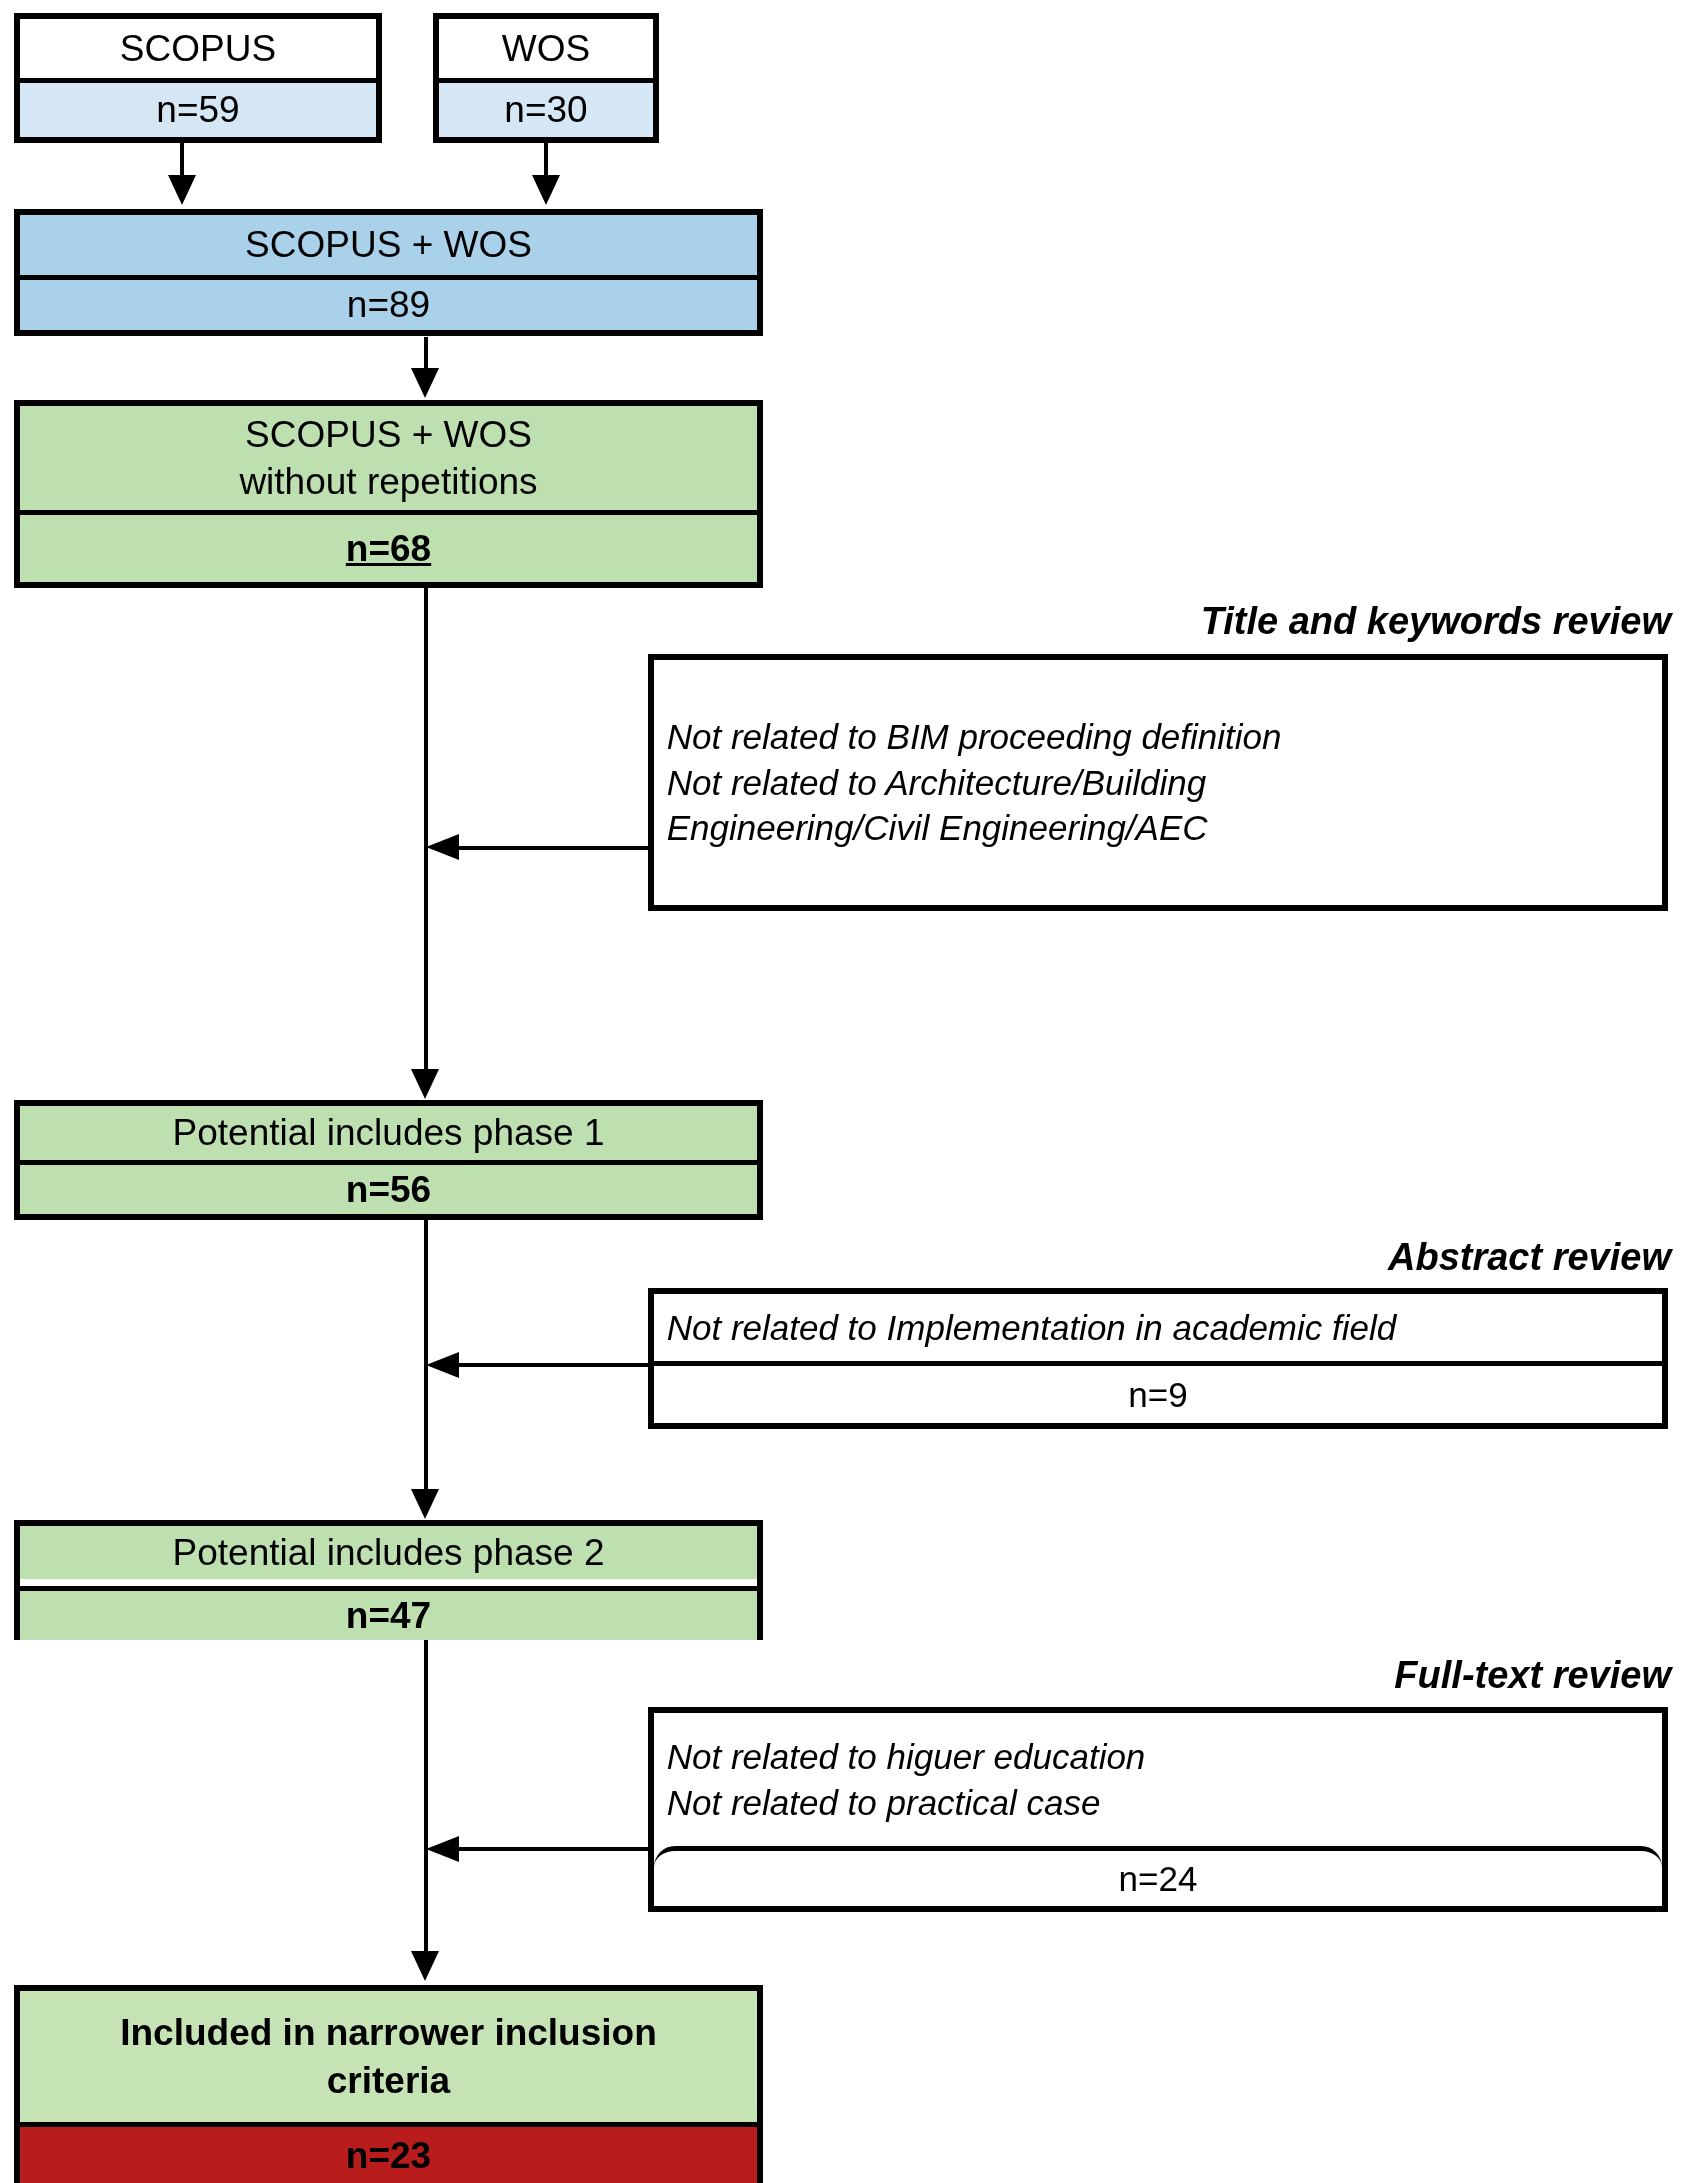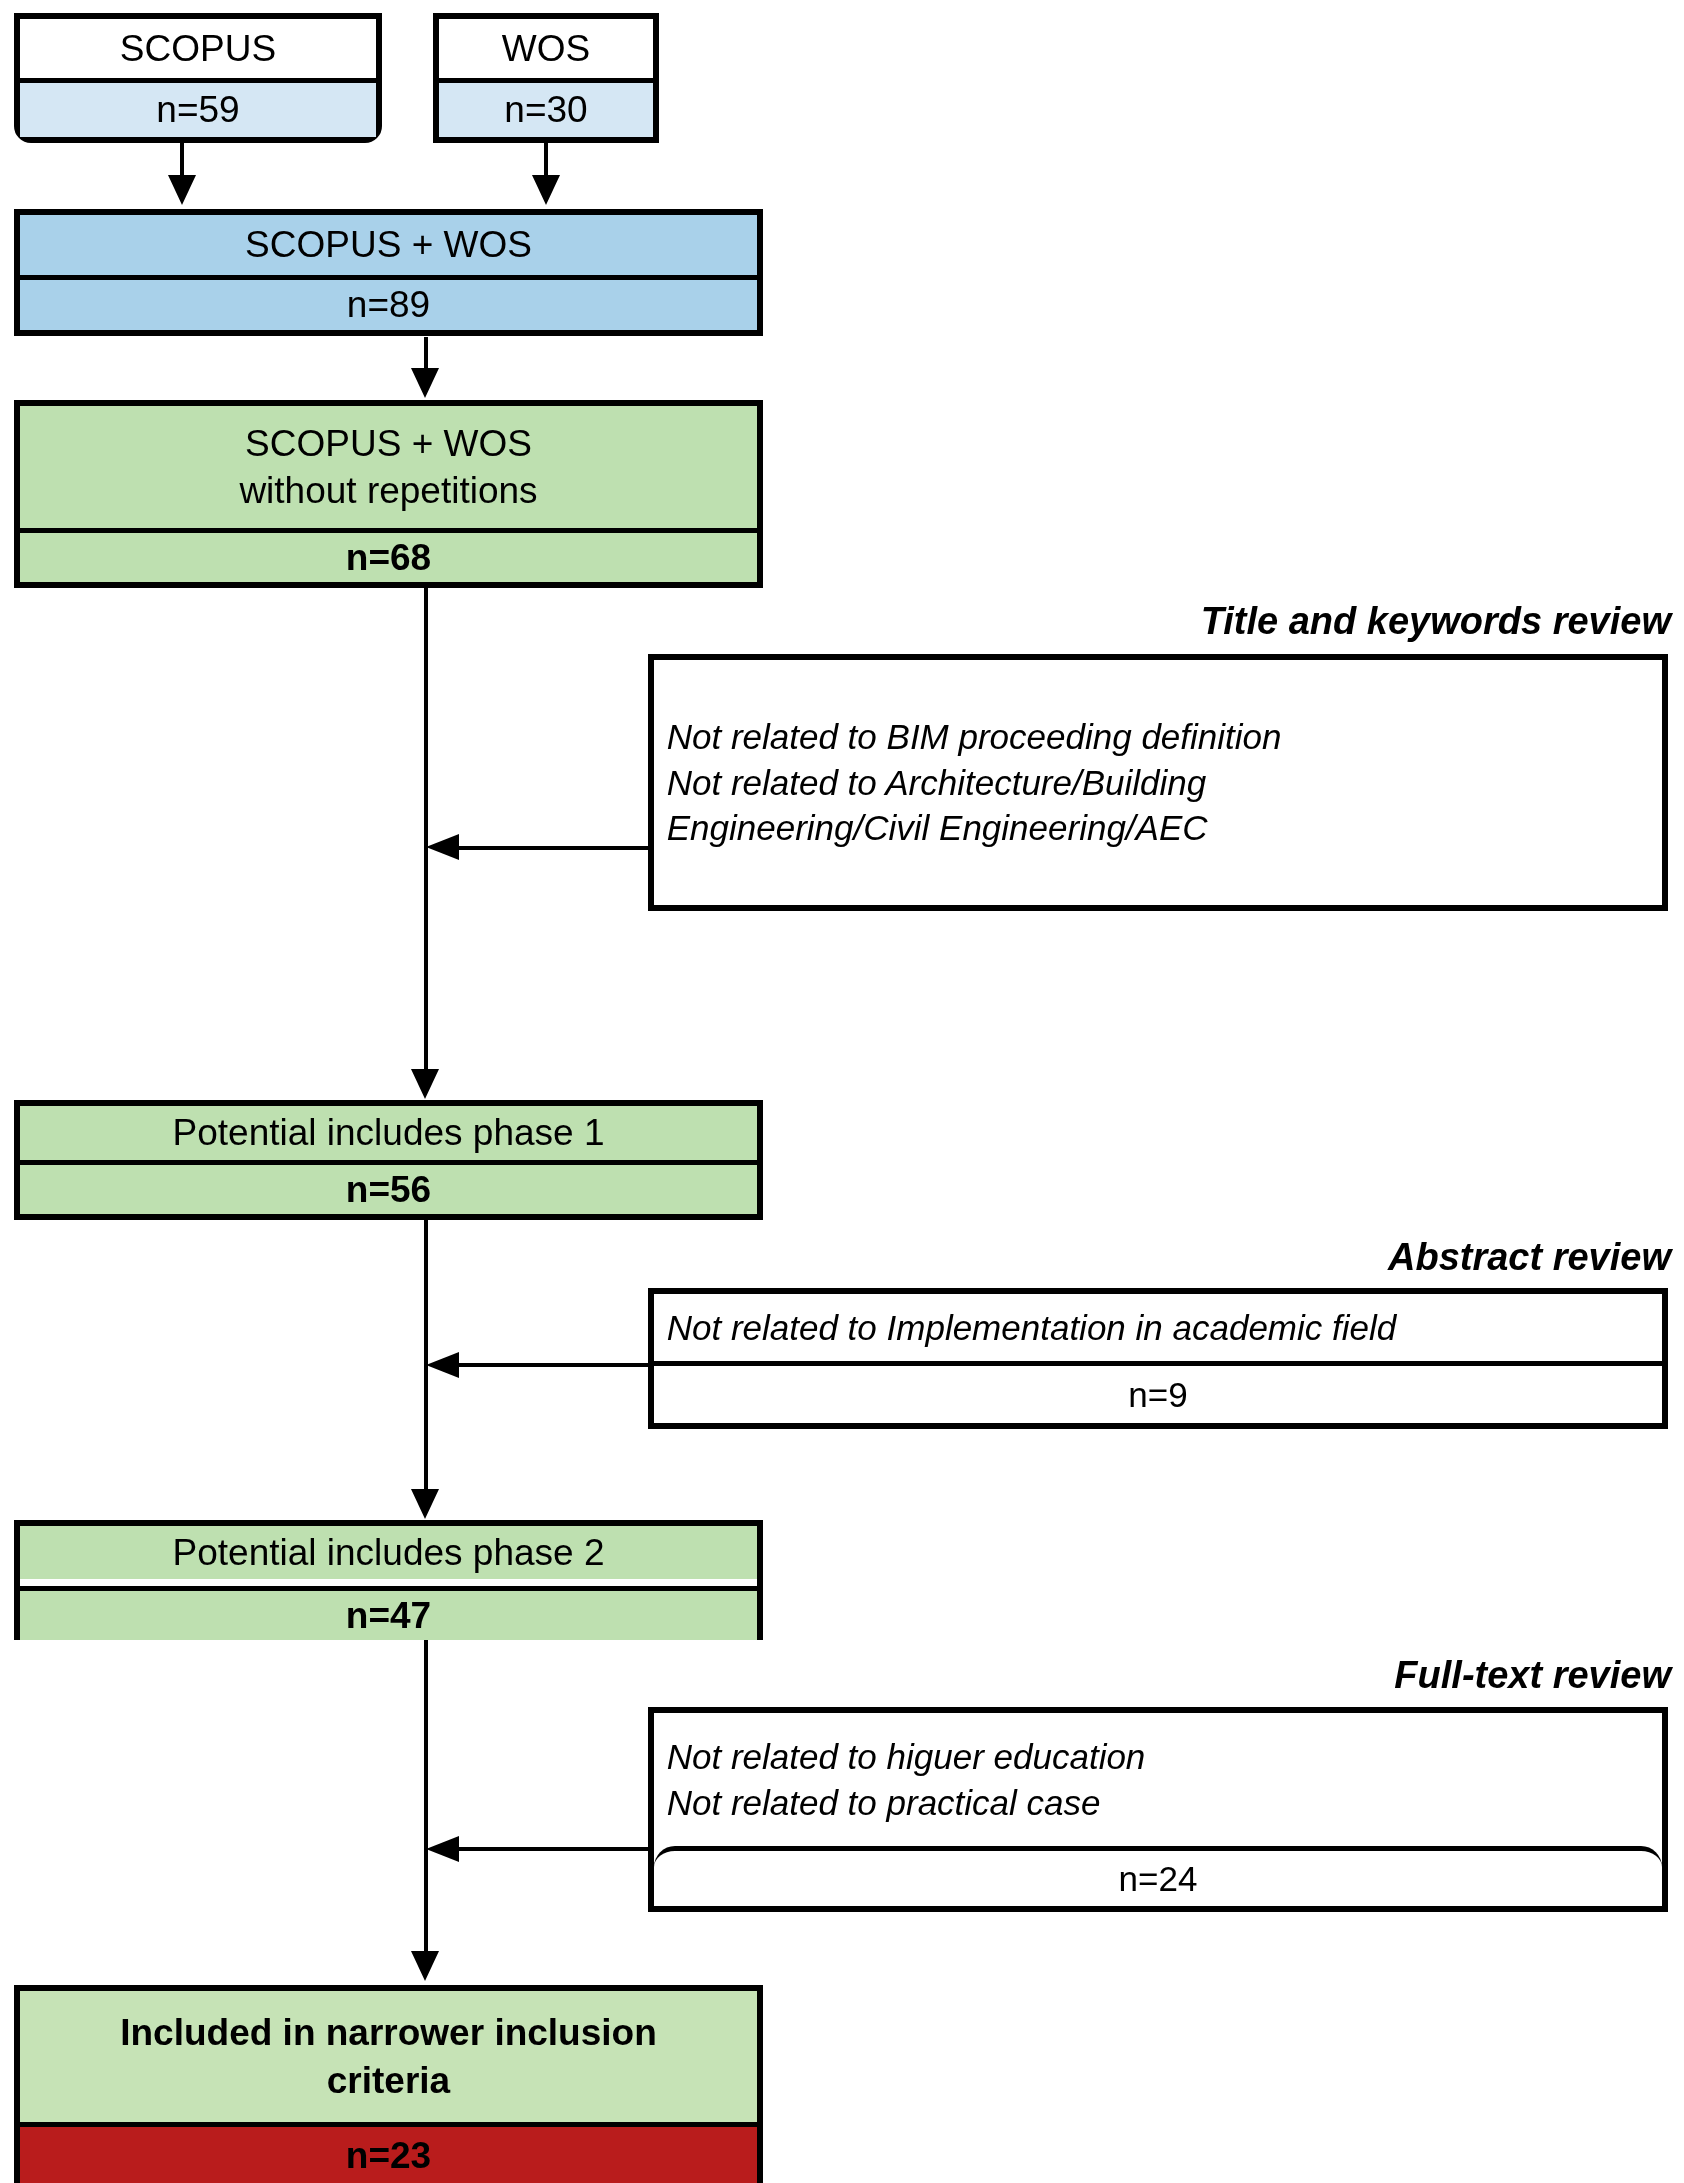--- a/index.html
+++ b/index.html
@@ -128,21 +128,21 @@
   }
 </style>
 </head>
 <body>
 
 <div id="stage">
 
   <div class="node" style="left:14px; top:12.7px; width:368px; height:66px; height:66px;">
   </div>
 
-  <div class="node" style="left:14px; top:12.7px; width:368px; height:130px;border-radius:17px;">
+  <div class="node" style="left:14px; top:12.7px; width:368px; height:130px;">
     <div class="seg title fill-white t-lg">SCOPUS</div>
     <div class="seg count fill-blue-lt t-lg" style="height:59px;">n=59</div>
   </div>
 
   <div class="node" style="left:433px; top:12.7px; width:226px; height:130px;">
     <div class="seg title fill-white t-lg">WOS</div>
     <div class="seg count fill-blue-lt t-lg" style="height:59px;">n=30</div>
   </div>
 
   <div class="vline" style="left:180px; top:143px; height:37px;"></div>
@@ -157,21 +157,21 @@
   </div>
 
   <div class="vline" style="left:424px; top:337px; height:35px;"></div>
   <div class="arrow-down" style="left:411px; top:368px;"></div>
 
   <div class="node" style="left:14px; top:400px; width:749px; height:188px;">
     <div class="seg title fill-green t-lg" style="flex-direction:column;">
       <span>SCOPUS + WOS</span>
       <span>without repetitions</span>
     </div>
-    <div class="seg count fill-green t-lg t-bold" style="height:54px;">n=68</div>
+    <div class="seg count fill-green t-lg t-bold" style="height:72px;text-decoration:underline;">n=68</div>
   </div>
 
   <div class="vline" style="left:424px; top:588px; height:488px;"></div>
   <div class="arrow-down" style="left:411px; top:1069px;"></div>
 
   <div class="stage-label" style="right:14px; top:600px;">Title and keywords review</div>
 
   <div class="excl" style="left:648px; top:654px; width:1020px; height:257px;">
     <div class="reasons">
       <div class="r">Not related to BIM proceeding definition</div>

